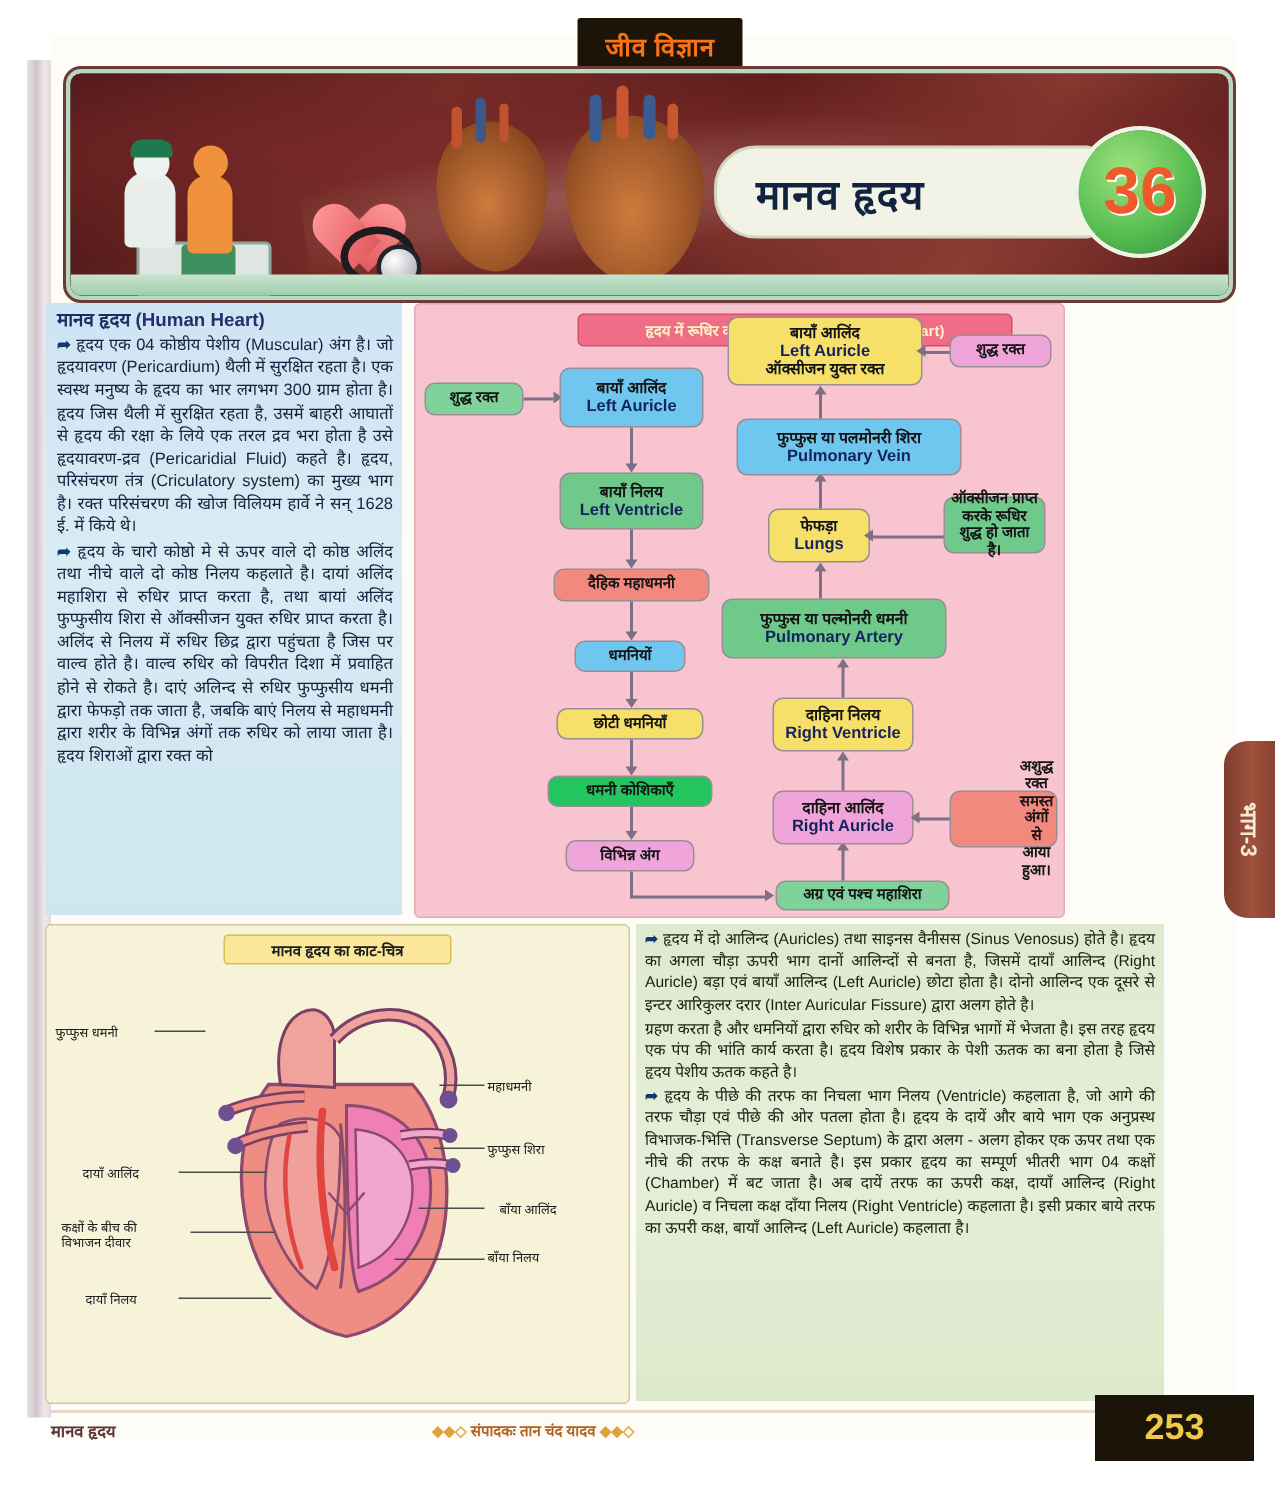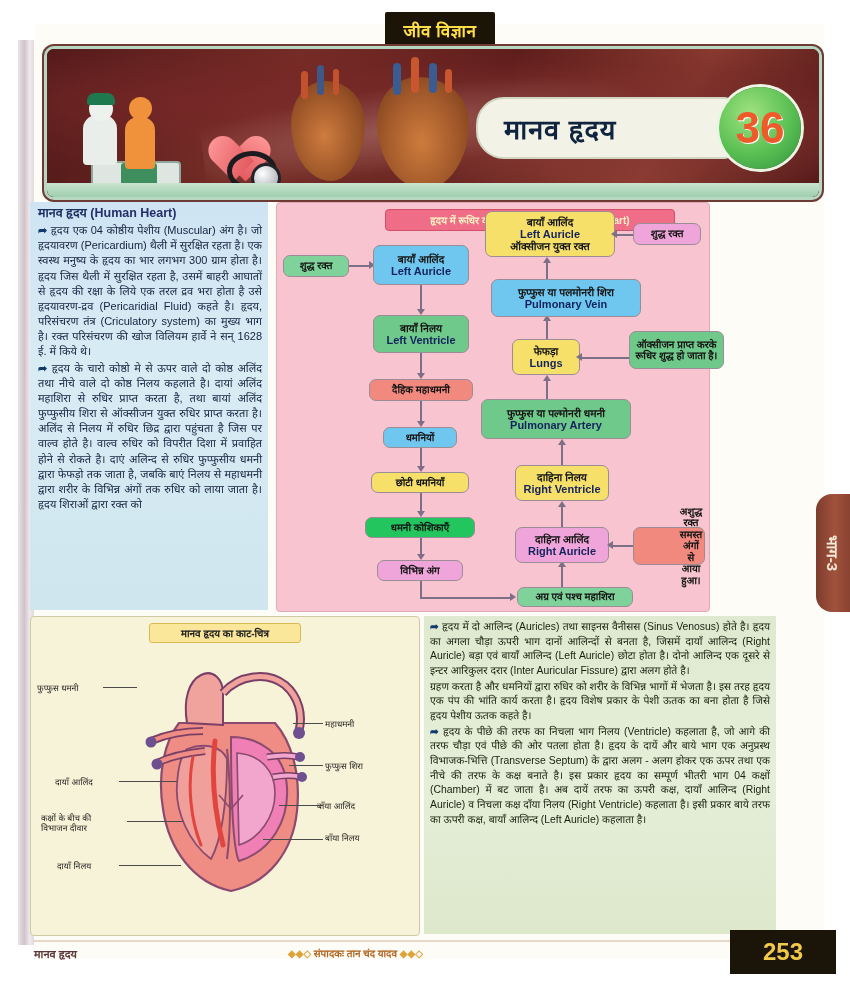--- a/index.html
+++ b/index.html
@@ -7,21 +7,21 @@
   .page{position:relative;width:850px;height:995px;background:#ffffff;}
 
   
   .book-left-edge{position:absolute;left:18px;top:40px;width:18px;height:905px;
     background:linear-gradient(90deg,#e9e3e6 0%,#cfc3c9 35%,#efe9ec 65%,#dcd2d6 100%);}
   .book-body{position:absolute;left:34px;top:24px;width:790px;height:935px;background:#fdfcf7;}
 
   
   .subject-tab{position:absolute;left:385px;top:12px;width:110px;height:36px;background:#1d1408;
     border-radius:2px;display:flex;align-items:center;justify-content:center;}
-  .subject-tab span{color:#fde047;font-size:17px;font-weight:bold;letter-spacing:.5px;}
+  .subject-tab span{color:#f97316;font-size:17px;font-weight:bold;letter-spacing:.5px;}
 
   
   .banner{position:absolute;left:44px;top:46px;width:772px;height:148px;border-radius:10px;
     background:#2a0d0d;overflow:hidden;border:3px solid #b7d7c2;box-shadow:0 0 0 2px #6d3b34;}
   .banner-bg{position:absolute;inset:0;
     background:
       radial-gradient(ellipse at 18% 35%,rgba(120,40,40,.75) 0%,rgba(60,18,18,0) 55%),
       radial-gradient(ellipse at 62% 60%,rgba(150,70,60,.6) 0%,rgba(60,18,18,0) 60%),
       radial-gradient(ellipse at 88% 45%,rgba(110,35,35,.8) 0%,rgba(50,14,14,0) 60%),
       linear-gradient(120deg,#4a1616 0%,#752c26 30%,#5d1d1b 55%,#8a3a30 78%,#4e1616 100%);}
@@ -302,21 +302,21 @@
     </div>
 
     <div class="arrow arrow-h" style="left:338px;top:31px;width:20px;"></div>
     <div class="ahead ahead-left" style="left:334px;top:27px;"></div>
     <div class="node small" style="left:356px;top:20px;width:68px;height:22px;background:#efa5d9;">
       <div class="hi">शुद्ध रक्त</div>
     </div>
 
     <div class="arrow arrow-h" style="left:303px;top:154px;width:52px;"></div>
     <div class="ahead ahead-left" style="left:299px;top:150px;"></div>
-    <div class="node small" style="left:352px;top:128px;width:95px;height:38px;background:#6fc98a;">
+    <div class="node small" style="left:352px;top:128px;width:68px;height:38px;background:#6fc98a;">
       <div class="hi">ऑक्सीजन प्राप्त करके रूधिर शुद्ध हो जाता है।</div>
     </div>
 
     <div class="arrow arrow-h" style="left:334px;top:342px;width:24px;"></div>
     <div class="ahead ahead-left" style="left:330px;top:338px;"></div>
     <div class="node small" style="left:356px;top:324px;width:72px;height:38px;background:#f2897f;padding-left:48px;">
       <div class="hi">अशुद्ध रक्त समस्त अंगों से आया हुआ।</div>
     </div>
   </div>
 
@@ -373,21 +373,21 @@
 
     <div class="lbl" style="left:26px;top:244px;">दायाँ निलय</div>
     <div class="leader" style="left:88px;top:248px;width:62px;"></div>
 
     <div class="lbl r" style="left:294px;top:102px;">महाधमनी</div>
     <div class="leader" style="left:262px;top:106px;width:30px;"></div>
 
     <div class="lbl r" style="left:294px;top:144px;">फुप्फुस शिरा</div>
     <div class="leader" style="left:258px;top:148px;width:34px;"></div>
 
-    <div class="lbl r" style="left:286px;top:184px;text-align:right;">बाँया आलिंद</div>
+    <div class="lbl r" style="left:302px;top:184px;text-align:right;">बाँया आलिंद</div>
     <div class="leader" style="left:248px;top:188px;width:44px;"></div>
 
     <div class="lbl r" style="left:294px;top:216px;">बाँया निलय</div>
     <div class="leader" style="left:232px;top:222px;width:60px;"></div>
   </div>
 
   <div class="col-right">
     <p class="para">
       <span class="bullet">➦&nbsp;</span><span>हृदय में दो आलिन्द (Auricles) तथा साइनस वैनीसस (Sinus Venosus) होते है। हृदय का अगला चौड़ा ऊपरी भाग दानों आलिन्दों से बनता है, जिसमें दायाँ आलिन्द (Right Auricle) बड़ा एवं बायाँ आलिन्द (Left Auricle) छोटा होता है। दोनो आलिन्द एक दूसरे से इन्टर आरिकुलर दरार (Inter Auricular Fissure) द्वारा अलग होते है।</span>
     </p>

